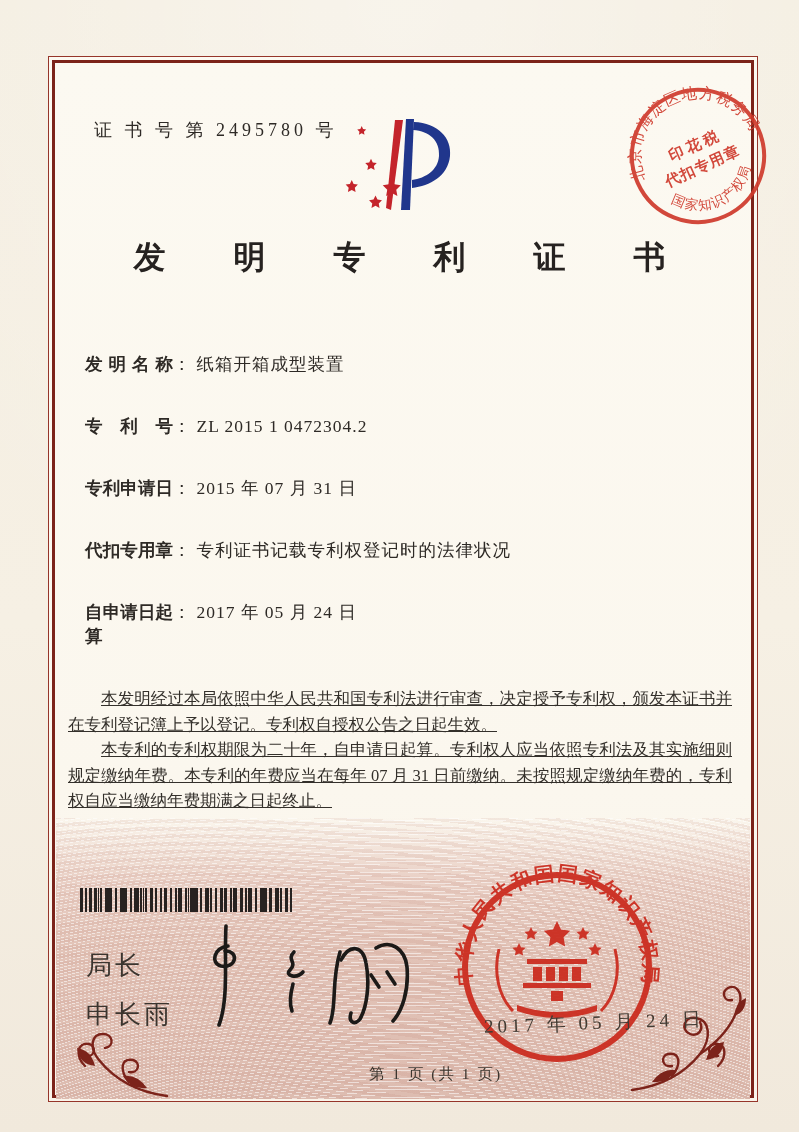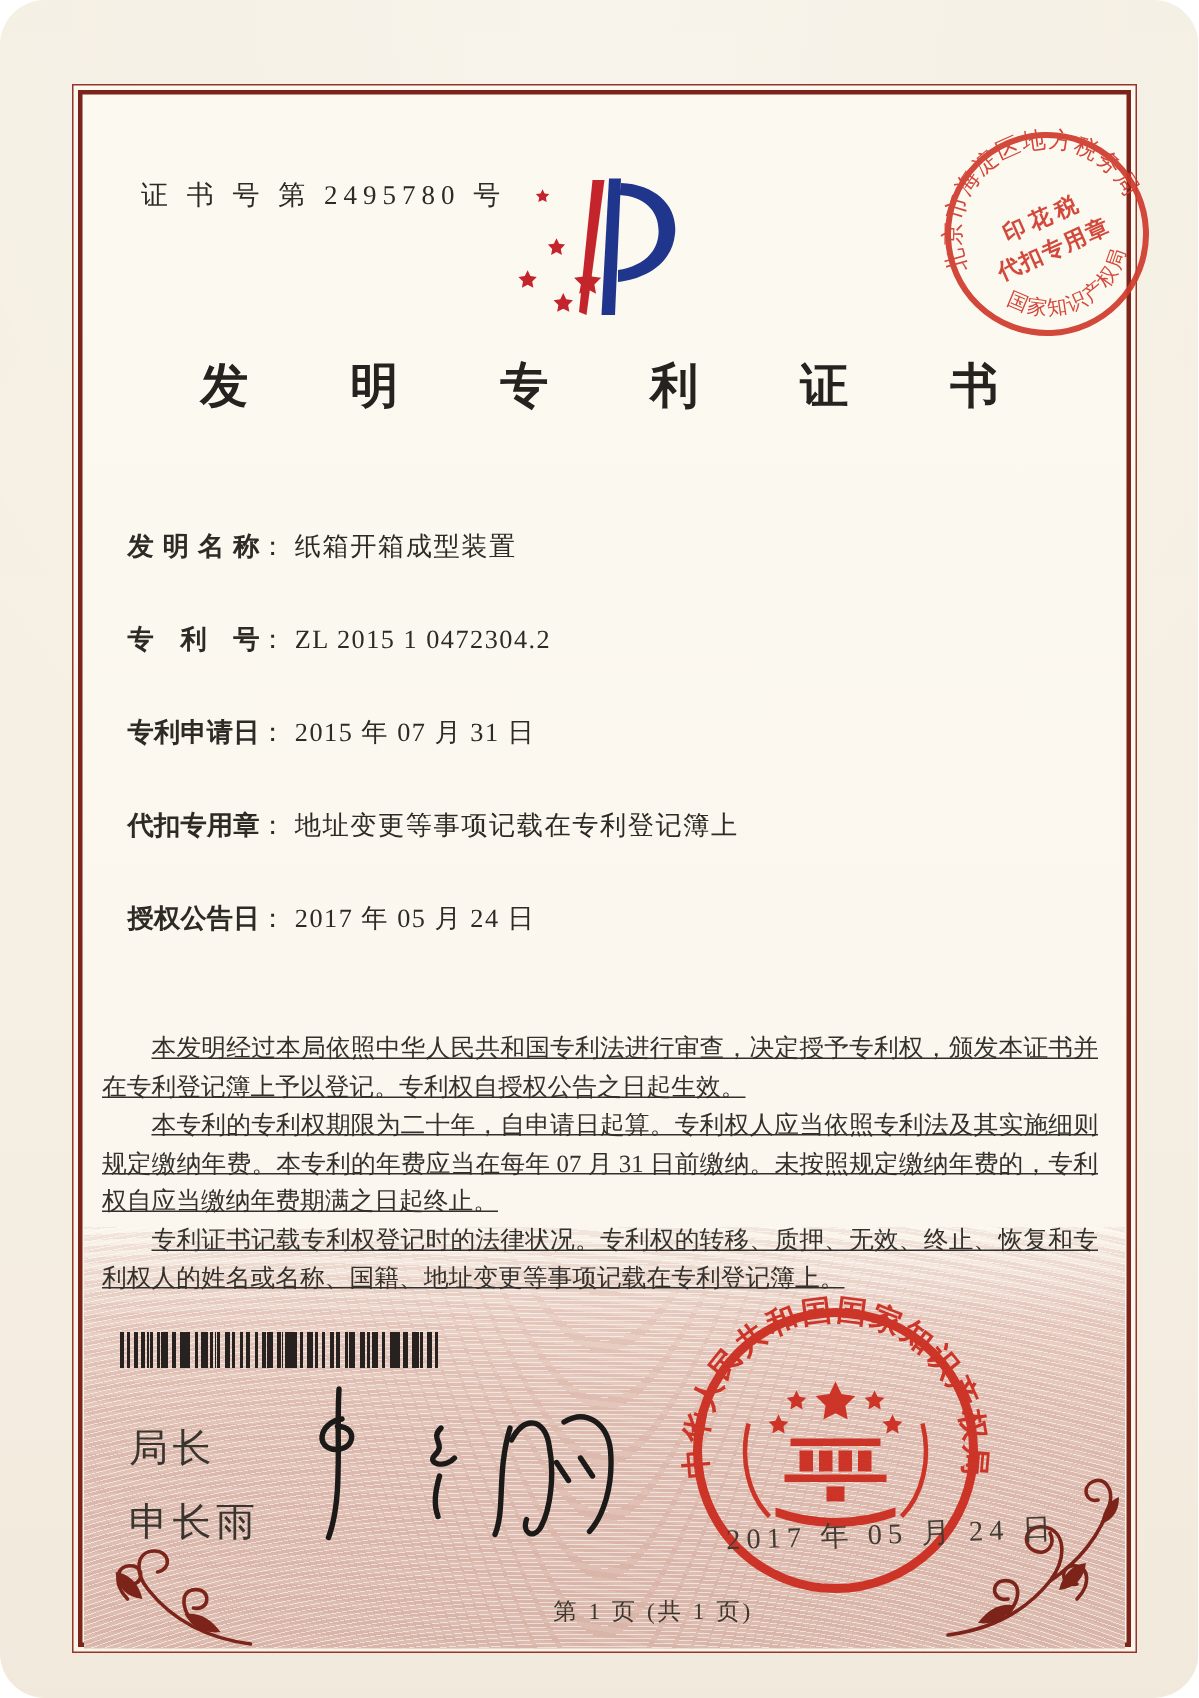--- a/index.html
+++ b/index.html
@@ -5,21 +5,20 @@
   html,body{margin:0;padding:0;}
   .page{
     position:relative;
     width:799px;height:1132px;
     background:
       radial-gradient(120% 100% at 50% 0%, rgba(255,255,255,.35), rgba(0,0,0,0) 60%),
       linear-gradient(180deg,#f4eee1 0%,#f6f0e4 55%,#f1e9dc 100%);
     overflow:hidden;
     font-family:"Liberation Serif","DejaVu Serif",serif;
     color:#2e2a26;
-    border-radius:30px;
   }
   
   .frame-outer{
     position:absolute;left:48px;top:56px;width:710px;height:1046px;
     border:1.5px solid #96352a;
     box-sizing:border-box;
     background:linear-gradient(180deg,#fcf9f1 0%,#fbf7ee 70%,#faf4ea 100%);
     z-index:1;
   }
   .frame-inner{
@@ -136,31 +135,30 @@
     <div class="field-row">
       <span class="flabel">发明名称</span><span class="fcolon">：</span><span class="fvalue">纸箱开箱成型装置</span>
     </div>
     <div class="field-row">
       <span class="flabel">专利号</span><span class="fcolon">：</span><span class="fvalue">ZL 2015 1 0472304.2</span>
     </div>
     <div class="field-row">
       <span class="flabel">专利申请日</span><span class="fcolon">：</span><span class="fvalue">2015 年 07 月 31 日</span>
     </div>
     <div class="field-row">
-      <span class="flabel">代扣专用章</span><span class="fcolon">：</span><span class="fvalue">地址变更等事项记载在专利登记簿上</span>
-    </div>
-    <div class="field-row">
-      <span class="flabel">授权公告日</span><span class="fcolon">：</span><span class="fvalue">2017 年 05 月 24 日</span>
+      <span class="flabel">代扣专用章</span><span class="fcolon">：</span><span class="fvalue">专利证书记载专利权登记时的法律状况</span>
+    </div>
+    <div class="field-row">
+      <span class="flabel">自申请日起算</span><span class="fcolon">：</span><span class="fvalue">2017 年 05 月 24 日</span>
     </div>
   </div>
 
   <div class="body-text">
     <p>本发明经过本局依照中华人民共和国专利法进行审查，决定授予专利权，颁发本证书并在专利登记簿上予以登记。专利权自授权公告之日起生效。</p>
     <p>本专利的专利权期限为二十年，自申请日起算。专利权人应当依照专利法及其实施细则规定缴纳年费。本专利的年费应当在每年 07 月 31 日前缴纳。未按照规定缴纳年费的，专利权自应当缴纳年费期满之日起终止。</p>
-    <p>专利证书记载专利权登记时的法律状况。专利权的转移、质押、无效、终止、恢复和专利权人的姓名或名称、国籍、地址变更等事项记载在专利登记簿上。</p>
   </div>
 
   <div class="barcode"></div>
 
   <div class="signer">
     <div>局长</div>
     <div>申长雨</div>
   </div>
 
   <svg class="signature" width="240" height="115" viewBox="0 0 240 115">

